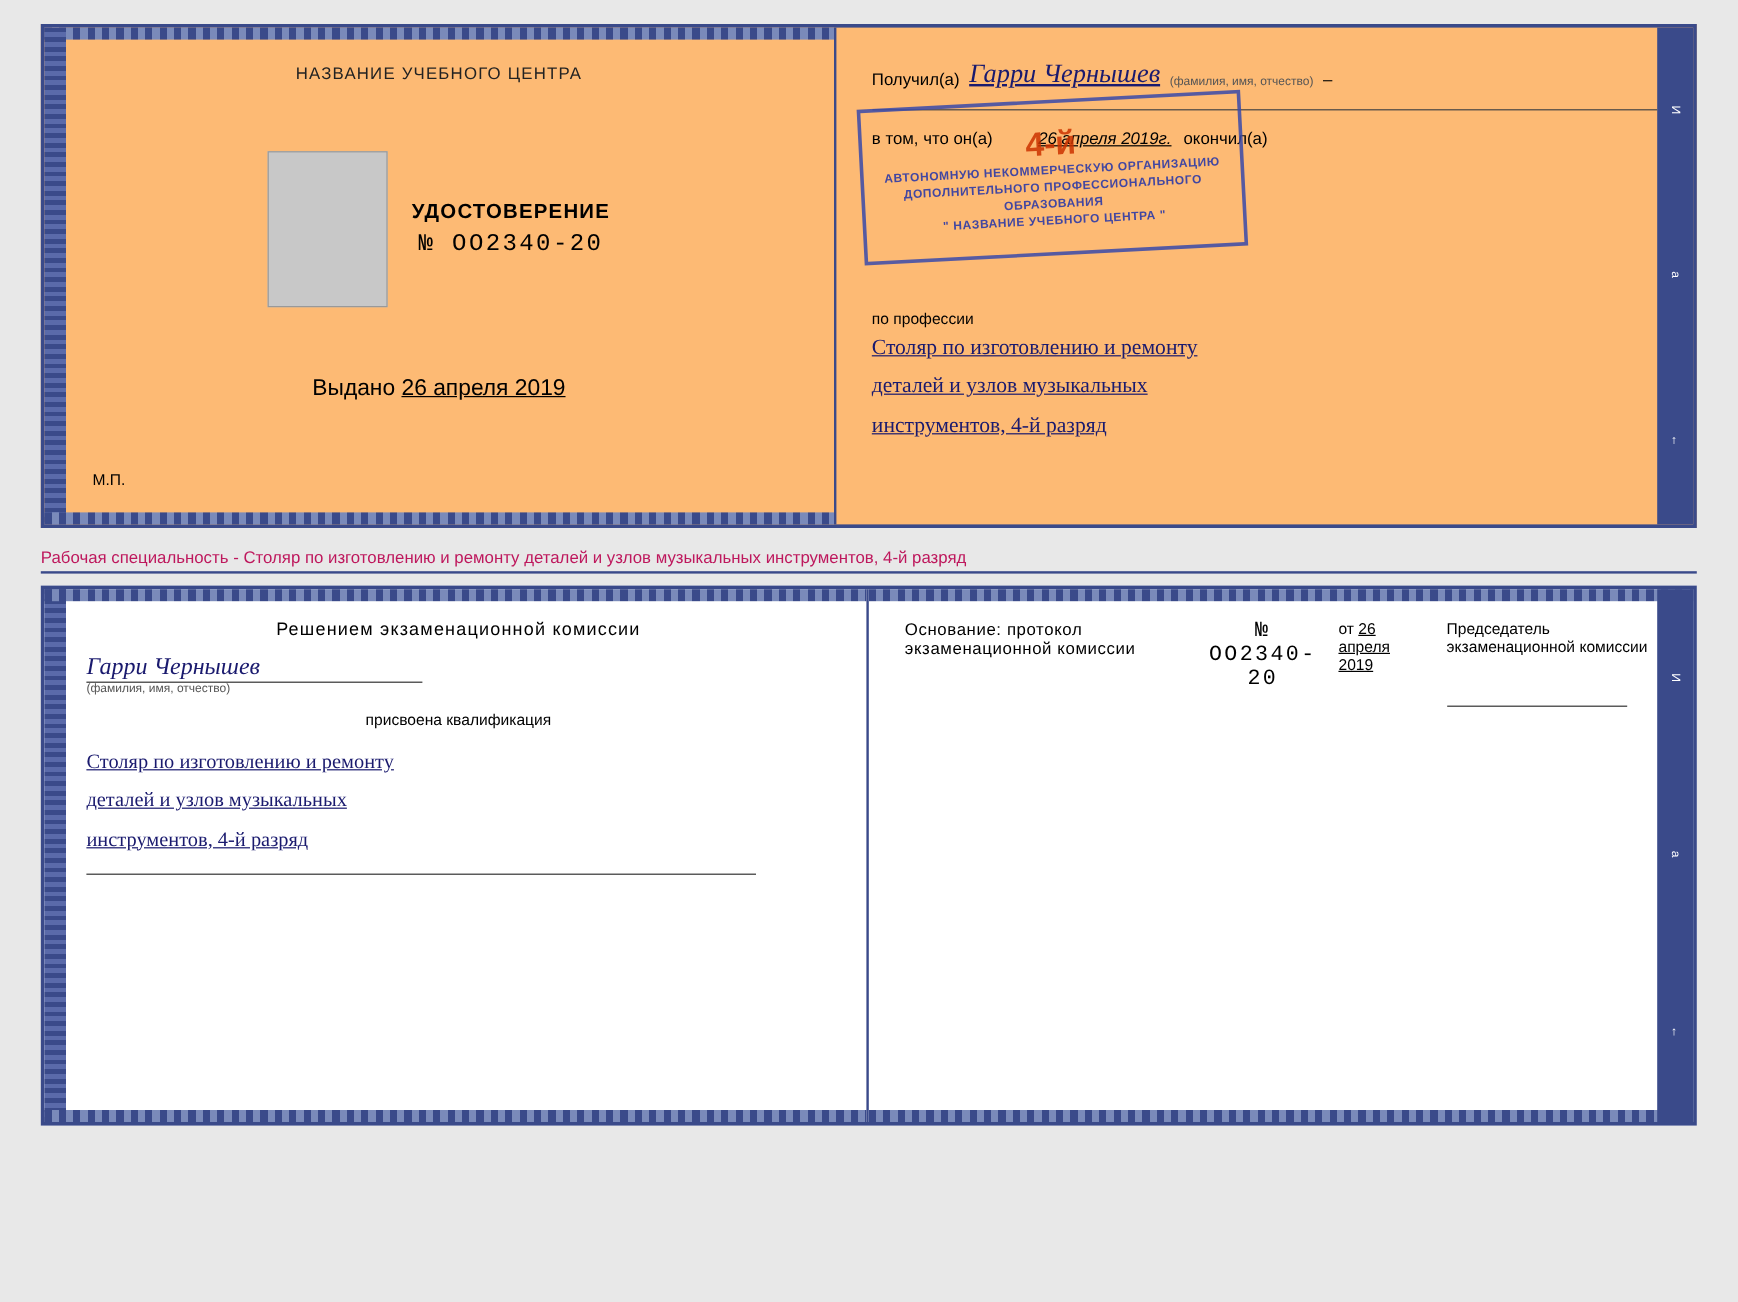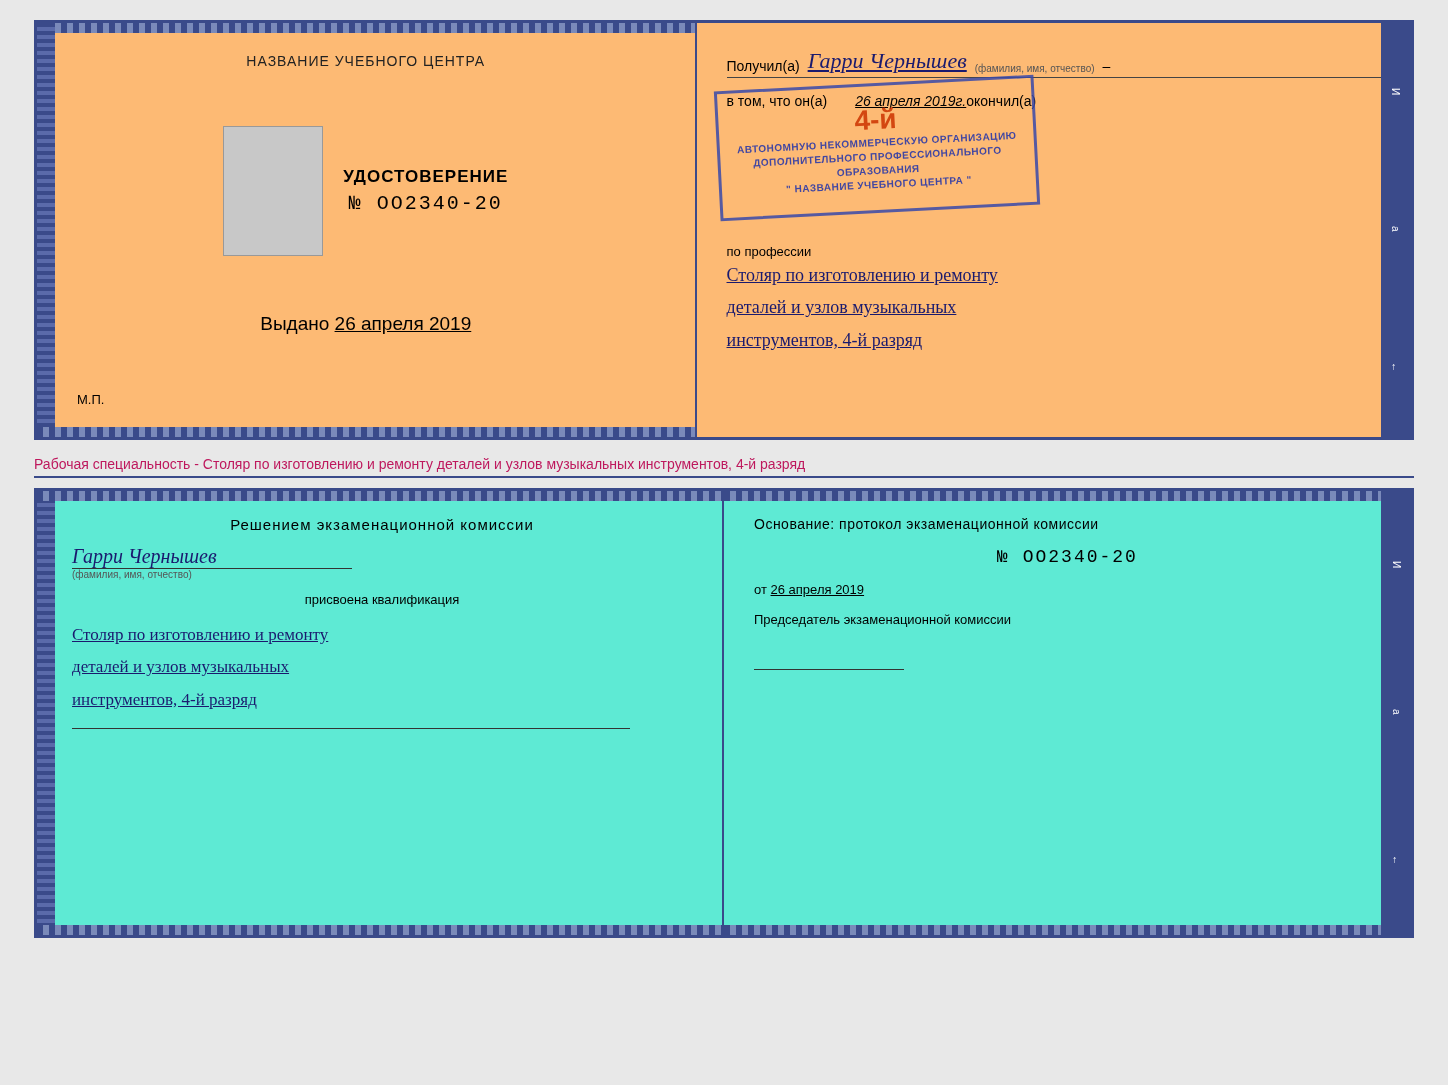--- a/index.html
+++ b/index.html
@@ -172,39 +172,38 @@
       padding: 8px 0 4px 0;
       border-bottom: 2px solid #3a4a8a;
       margin-bottom: 2px;
     }
 
     
     .diploma-bottom {
       display: flex;
       width: 100%;
       border: 3px solid #3a4a8a;
-      background: #5eead4;
+      background: #ffffff;
       min-height: 450px;
     }
 
     .diploma-bottom-left {
       width: 50%;
       border-right: 2px solid #3a4a8a;
       padding: 25px 30px 20px 35px;
       display: flex;
       flex-direction: column;
       gap: 12px;
       position: relative;
     }
 
     .diploma-bottom-right {
       width: 50%;
       padding: 25px 30px 20px 30px;
       display: flex;
-      flex-direction: column;
       gap: 15px;
       position: relative;
     }
 
     .komissia-title {
       font-size: 15px;
       font-family: Arial, sans-serif;
       letter-spacing: 1px;
       text-align: center;
     }
@@ -372,28 +371,28 @@
       <div class="vydano-block">
         <span>Выдано</span>
         <span style="text-decoration:underline;">26 апреля 2019</span>
       </div>
 
       <div class="mp-block">М.П.</div>
     </div>
 
     <div class="diploma-right">
 
-      <div style="display:flex; align-items:flex-end; gap:8px; border-bottom:1px solid #444; padding-bottom:3px;">
+      <div style="display:flex; align-items:flex-end; gap:8px; border-bottom:1px solid #444; padding-bottom:17px;">
         <span style="font-size:14px; font-family:Arial,sans-serif;">Получил(а)</span>
         <span class="handwritten-name">Гарри Чернышев</span>
         <span style="font-size:10px;color:#555;font-family:Arial,sans-serif;">(фамилия, имя, отчество)</span>
         <span style="font-size:14px;font-family:Arial,sans-serif;">–</span>
       </div>
 
-      <div style="display:flex; align-items:flex-end; font-size:14px; font-family:Arial,sans-serif;">
+      <div style="display:flex; align-items:flex-end; gap:10px; font-size:14px; font-family:Arial,sans-serif;">
         <span>в том, что он(а)</span>
         <span style="font-style:italic;text-decoration:underline;margin-left:28px;">26 апреля 2019г.</span>
         <span>окончил(а)</span>
       </div>
 
       <div class="stamp-overlay">
         <div class="stamp-number">4-й</div>
         <div class="stamp-text">АВТОНОМНУЮ НЕКОММЕРЧЕСКУЮ ОРГАНИЗАЦИЮ</div>
         <div class="stamp-text">ДОПОЛНИТЕЛЬНОГО ПРОФЕССИОНАЛЬНОГО ОБРАЗОВАНИЯ</div>
         <div class="stamp-text">" НАЗВАНИЕ УЧЕБНОГО ЦЕНТРА "</div>

